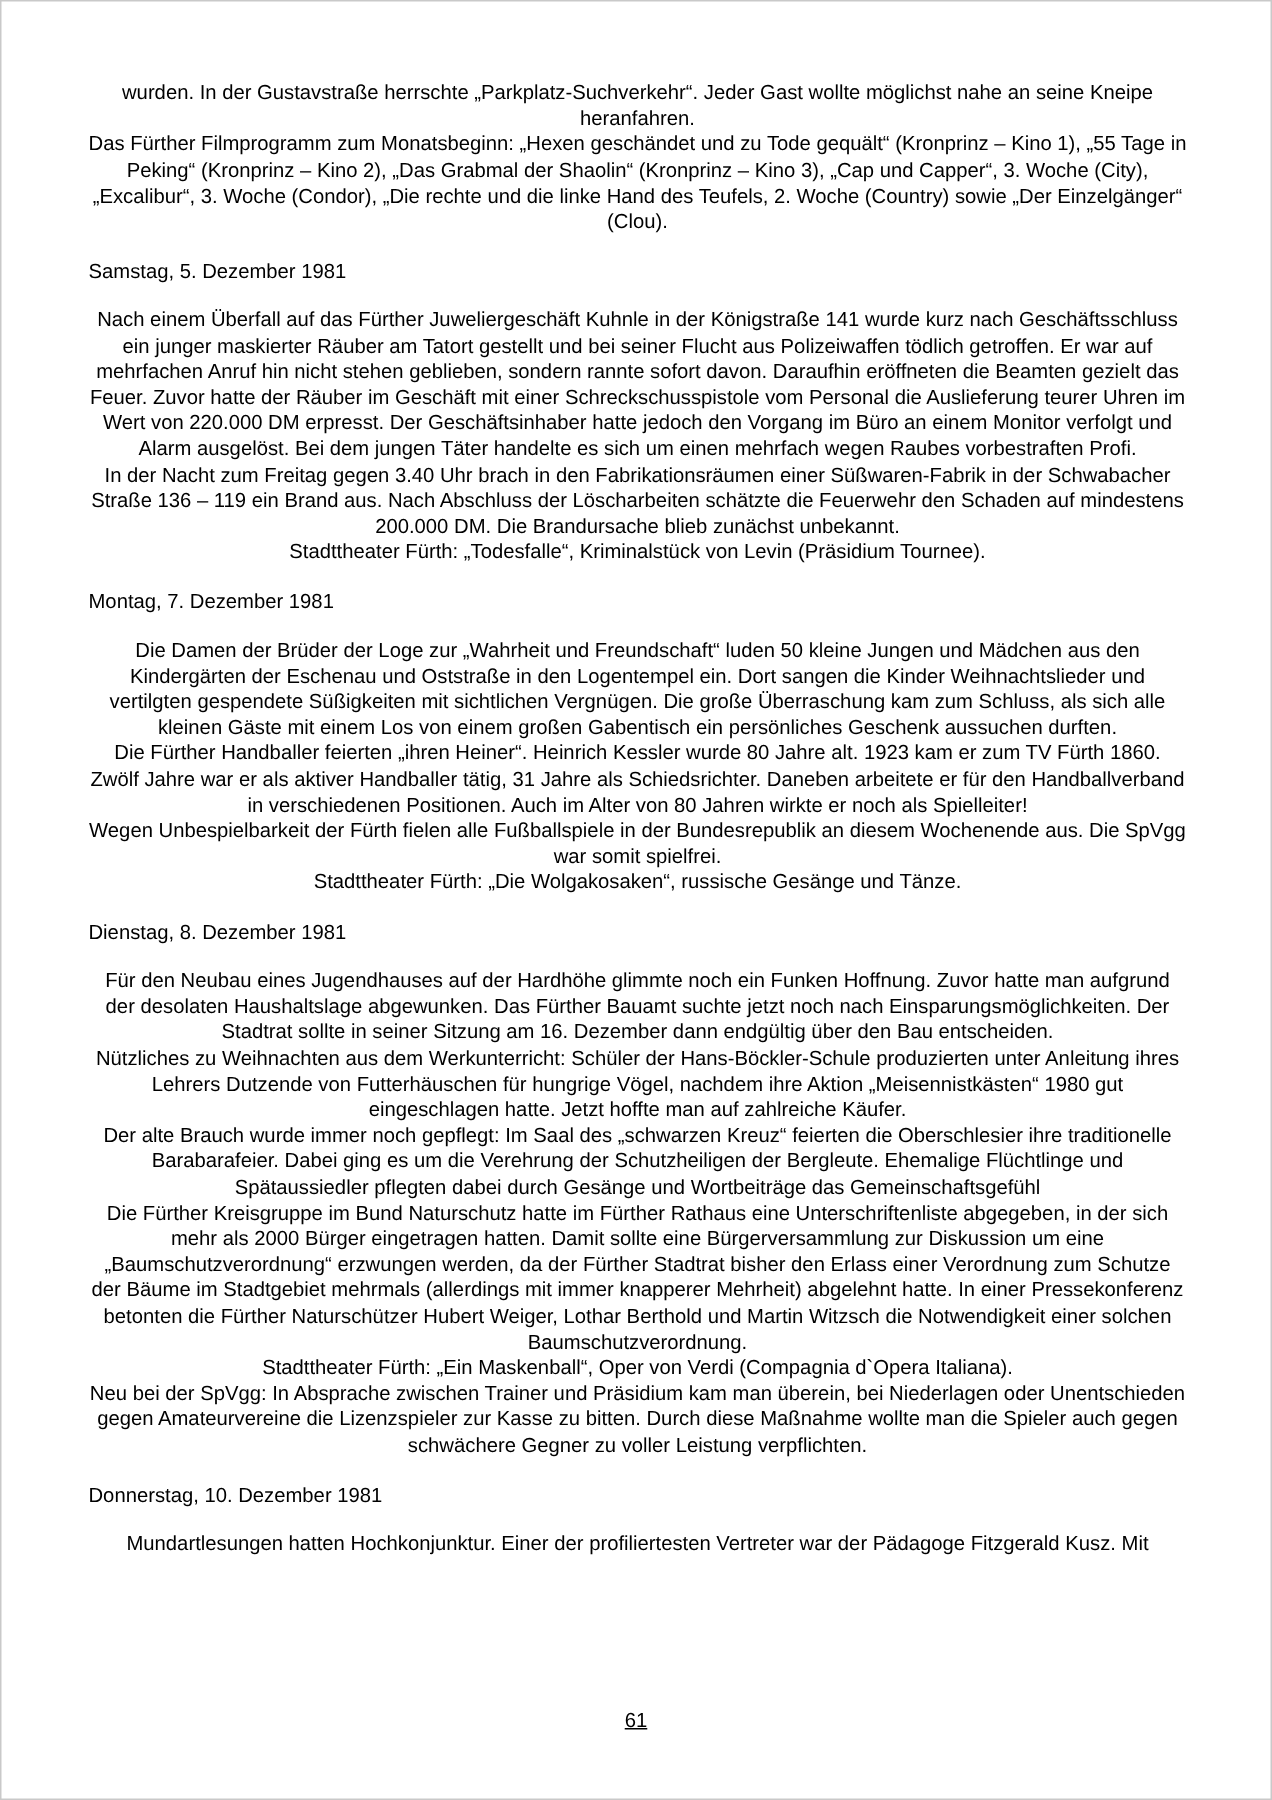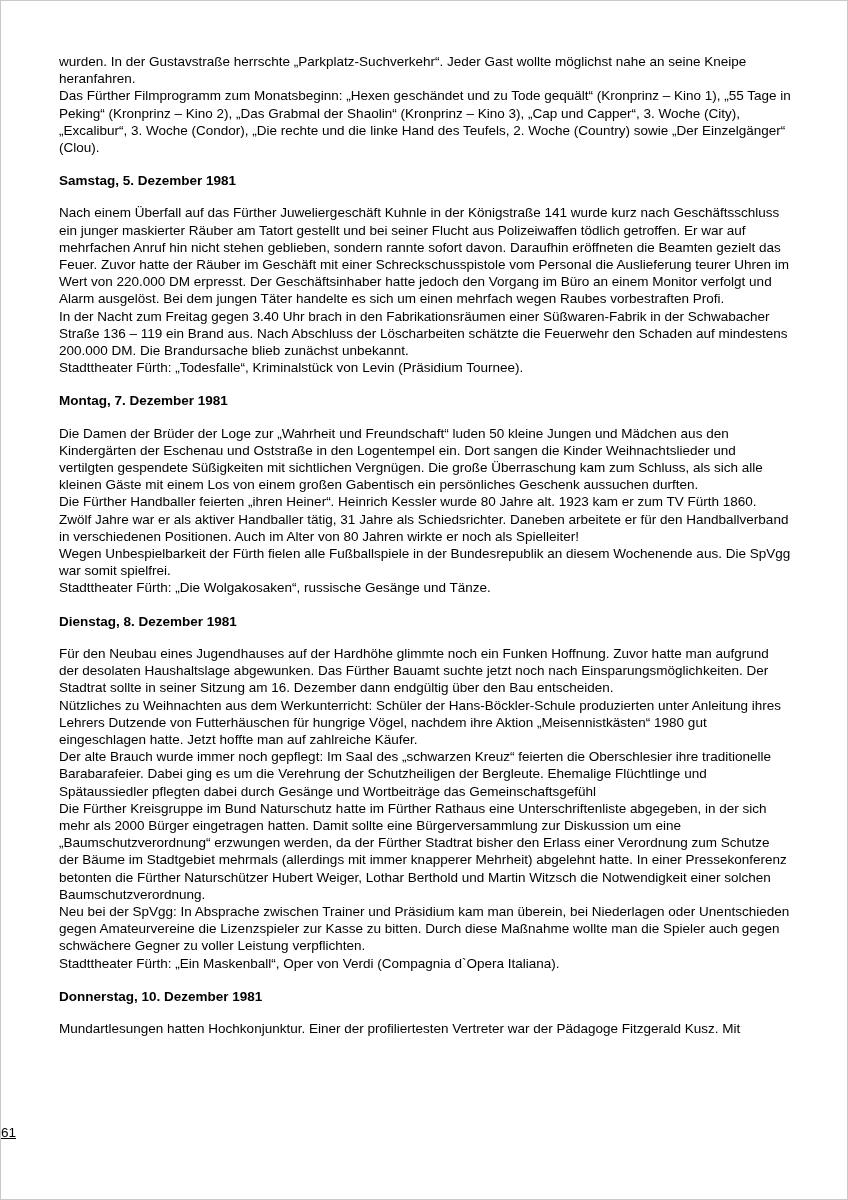--- a/index.html
+++ b/index.html
@@ -24,32 +24,33 @@
   }
   .content {
     box-sizing: border-box;
     padding: 52px 56px 0 58px;
     font-size: 13.5px;
     line-height: 17.2px;
     text-align: left;
   }
   .p {
     margin: 0;
+    text-align: center;
   }
   .h {
     margin: 16px 0 15px 0;
     font-size: 13.5px;
-    font-weight: bold;
+    font-weight: normal;
   }
   .page-number {
     position: absolute;
     left: 0;
-    bottom: 58px;
+    bottom: 44px;
     width: 100%;
-    text-align: left;
+    text-align: center;
     font-size: 13.5px;
     line-height: 17.2px;
     text-decoration: underline;
   }
 </style>
 </head>
 <body>
 
 <div class="page">
   <div class="content">
@@ -62,19 +63,19 @@
     <h2 class="h">Montag, 7. Dezember 1981</h2>
     <p class="p">Die Damen der Brüder der Loge zur „Wahrheit und Freundschaft“ luden 50 kleine Jungen und Mädchen aus den Kindergärten der Eschenau und Oststraße in den Logentempel ein. Dort sangen die Kinder Weihnachtslieder und vertilgten gespendete Süßigkeiten mit sichtlichen Vergnügen. Die große Überraschung kam zum Schluss, als sich alle kleinen Gäste mit einem Los von einem großen Gabentisch ein persönliches Geschenk aussuchen durften.</p>
     <p class="p">Die Fürther Handballer feierten „ihren Heiner“. Heinrich Kessler wurde 80 Jahre alt. 1923 kam er zum TV Fürth 1860. Zwölf Jahre war er als aktiver Handballer tätig, 31 Jahre als Schiedsrichter. Daneben arbeitete er für den Handballverband in verschiedenen Positionen. Auch im Alter von 80 Jahren wirkte er noch als Spielleiter!</p>
     <p class="p">Wegen Unbespielbarkeit der Fürth fielen alle Fußballspiele in der Bundesrepublik an diesem Wochenende aus. Die SpVgg war somit spielfrei.</p>
     <p class="p">Stadttheater Fürth: „Die Wolgakosaken“, russische Gesänge und Tänze.</p>
     <h2 class="h">Dienstag, 8. Dezember 1981</h2>
     <p class="p">Für den Neubau eines Jugendhauses auf der Hardhöhe glimmte noch ein Funken Hoffnung. Zuvor hatte man aufgrund der desolaten Haushaltslage abgewunken. Das Fürther Bauamt suchte jetzt noch nach Einsparungsmöglichkeiten. Der Stadtrat sollte in seiner Sitzung am 16. Dezember dann endgültig über den Bau entscheiden.</p>
     <p class="p">Nützliches zu Weihnachten aus dem Werkunterricht: Schüler der Hans-Böckler-Schule produzierten unter Anleitung ihres Lehrers Dutzende von Futterhäuschen für hungrige Vögel, nachdem ihre Aktion „Meisennistkästen“ 1980 gut eingeschlagen hatte. Jetzt hoffte man auf zahlreiche Käufer.</p>
     <p class="p">Der alte Brauch wurde immer noch gepflegt: Im Saal des „schwarzen Kreuz“ feierten die Oberschlesier ihre traditionelle Barabarafeier. Dabei ging es um die Verehrung der Schutzheiligen der Bergleute. Ehemalige Flüchtlinge und Spätaussiedler pflegten dabei durch Gesänge und Wortbeiträge das Gemeinschaftsgefühl</p>
     <p class="p">Die Fürther Kreisgruppe im Bund Naturschutz hatte im Fürther Rathaus eine Unterschriftenliste abgegeben, in der sich mehr als 2000 Bürger eingetragen hatten. Damit sollte eine Bürgerversammlung zur Diskussion um eine „Baumschutzverordnung“ erzwungen werden, da der Fürther Stadtrat bisher den Erlass einer Verordnung zum Schutze der Bäume im Stadtgebiet mehrmals (allerdings mit immer knapperer Mehrheit) abgelehnt hatte. In einer Pressekonferenz betonten die Fürther Naturschützer Hubert Weiger, Lothar Berthold und Martin Witzsch die Notwendigkeit einer solchen Baumschutzverordnung.</p>
+    <p class="p">Stadttheater Fürth: „Ein Maskenball“, Oper von Verdi (Compagnia d`Opera Italiana).</p>
     <p class="p">Neu bei der SpVgg: In Absprache zwischen Trainer und Präsidium kam man überein, bei Niederlagen oder Unentschieden gegen Amateurvereine die Lizenzspieler zur Kasse zu bitten. Durch diese Maßnahme wollte man die Spieler auch gegen schwächere Gegner zu voller Leistung verpflichten.</p>
-    <p class="p">Stadttheater Fürth: „Ein Maskenball“, Oper von Verdi (Compagnia d`Opera Italiana).</p>
     <h2 class="h">Donnerstag, 10. Dezember 1981</h2>
     <p class="p">Mundartlesungen hatten Hochkonjunktur. Einer der profiliertesten Vertreter war der Pädagoge Fitzgerald Kusz. Mit</p>
   </div>
   <div class="page-number">61</div>
 </div>
 
 </body></html>

